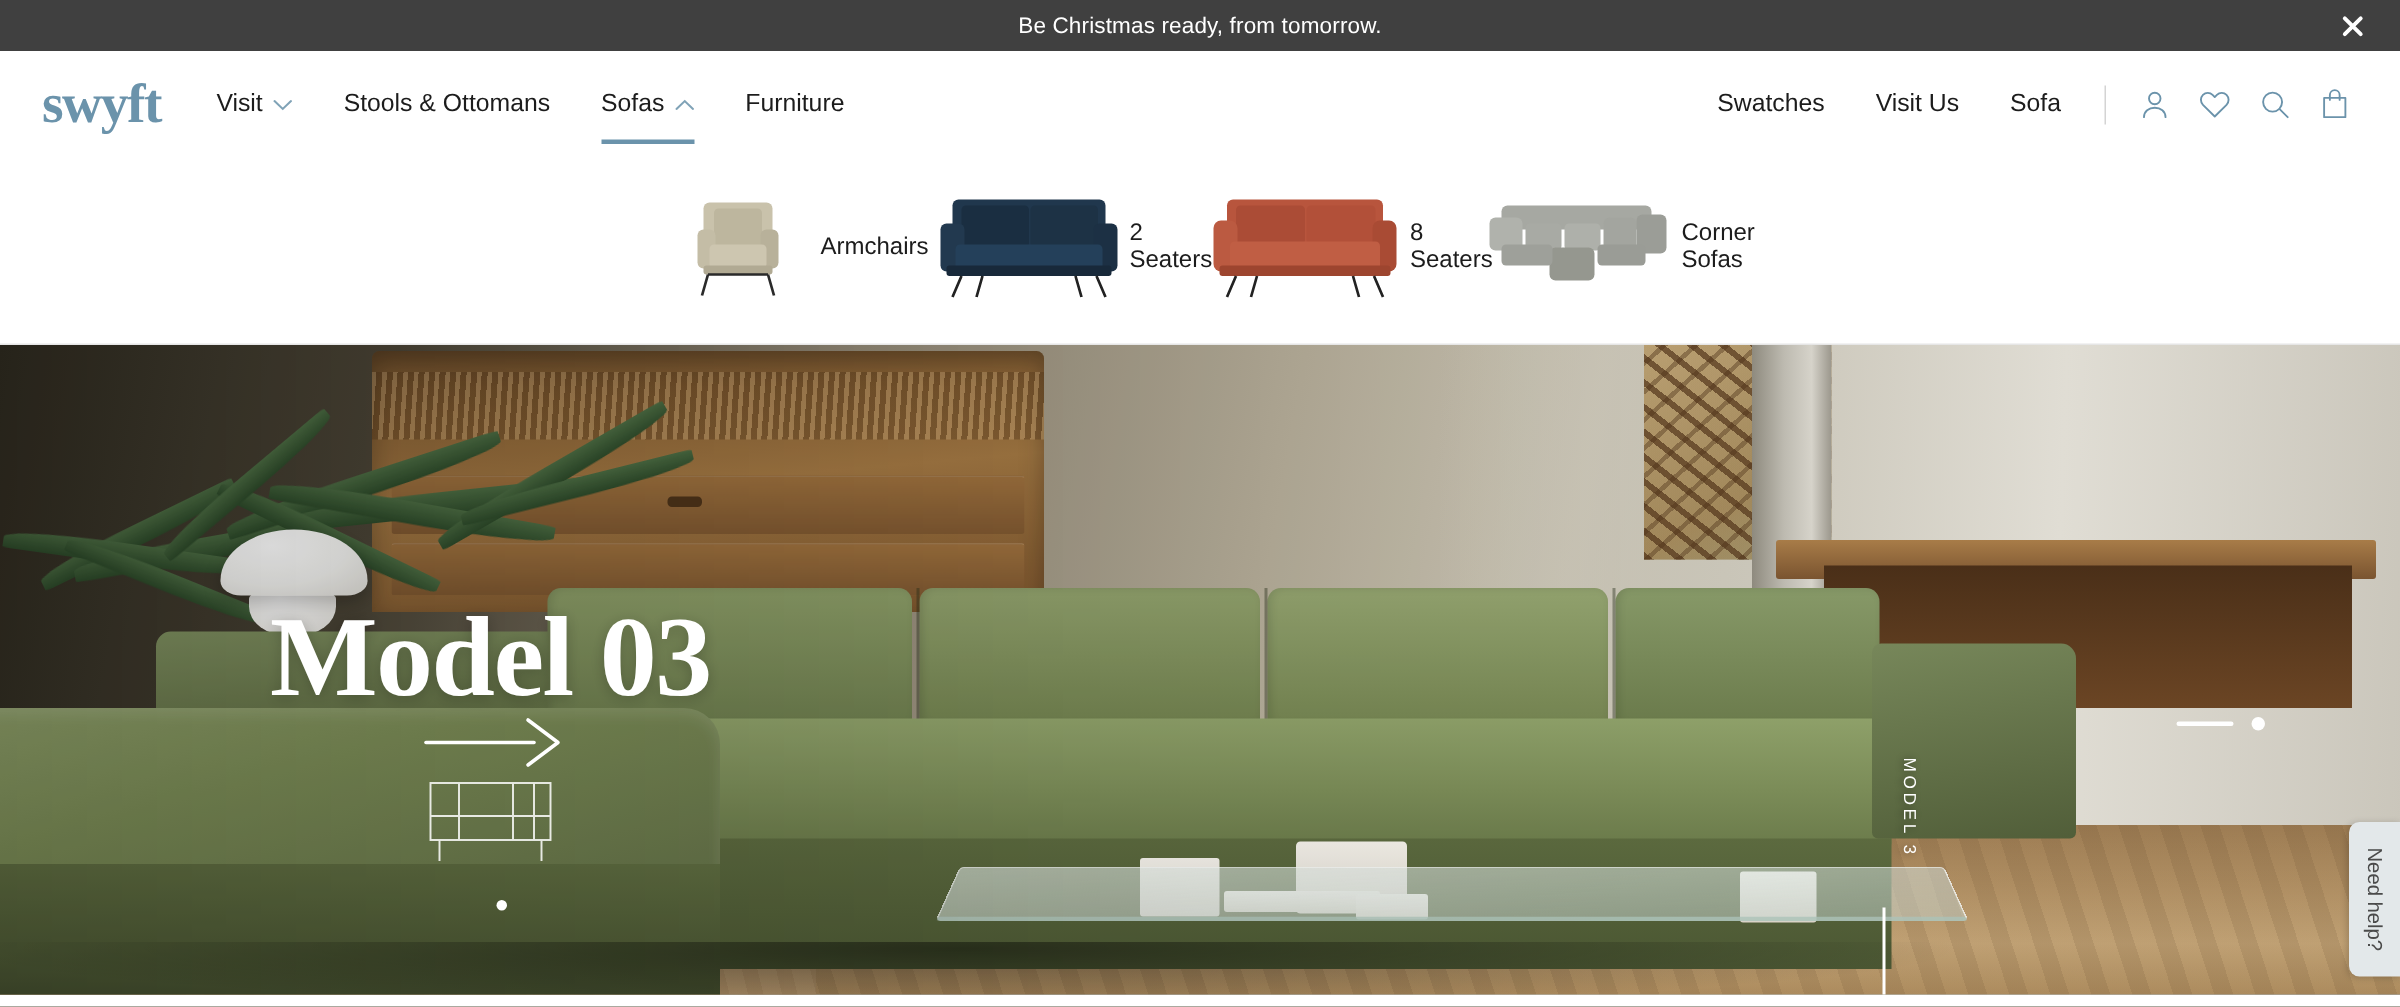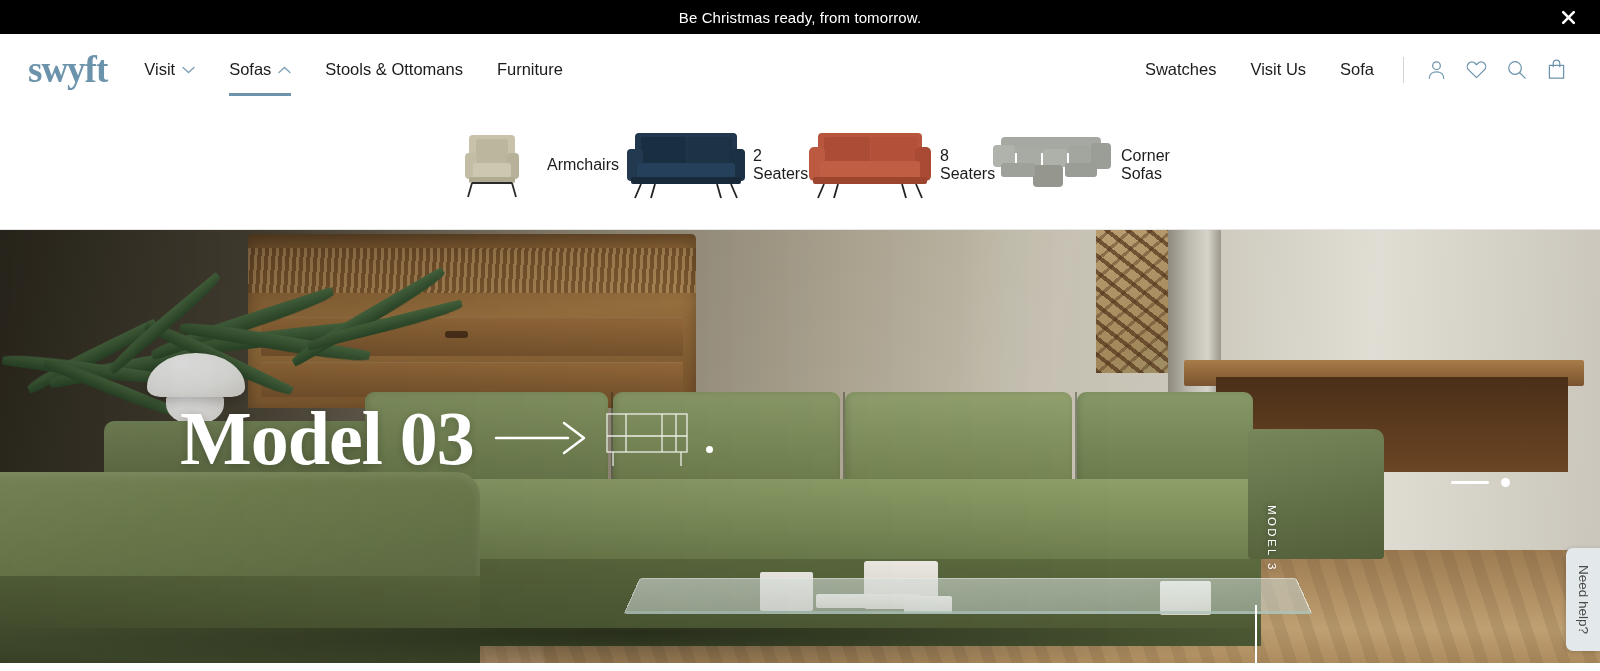--- a/index.html
+++ b/index.html
@@ -8,21 +8,21 @@
     font-family:"Liberation Sans", sans-serif;
     background:#ffffff;
     color:#1a1a1a;
     -webkit-font-smoothing:antialiased;
   }
 
   
   .announce {
     position:relative;
     height:34px;
-    background:#000000;
+    background:#404040;
     display:flex;
     align-items:center;
     justify-content:center;
   }
   .announce-text {
     color:#ffffff;
     font-size:15px;
     letter-spacing:.1px;
   }
   .announce-close {
@@ -338,20 +338,21 @@
     pointer-events:none;
   }
 
   
   .hero-title-row {
     position:absolute;
     left:180px; top:170px;
     display:flex;
     align-items:center;
     gap:0;
+    flex-direction:column;
   }
   .hero-title {
     font-family:"Liberation Serif", serif;
     font-size:76px;
     font-weight:700;
     color:#fff;
     letter-spacing:-1px;
     line-height:1;
     text-shadow:0 2px 10px rgba(0,0,0,.22);
     white-space:nowrap;
@@ -420,29 +421,29 @@
   <nav class="nav-main">
 
     <div class="nav-item">
       <span>Visit</span>
       <svg class="chev" width="13" height="8" viewBox="0 0 13 8">
         <path d="M1 1.4 L6.5 6.6 L12 1.4" stroke="#6b93ab" stroke-width="1.4" fill="none" stroke-linecap="round"></path>
       </svg>
     </div>
 
 
+    <div class="nav-item">
+      <span>Stools &amp; Ottomans</span>
+    </div>
+
     <div class="nav-item active">
       <span>Sofas</span>
       <svg class="chev" width="13" height="8" viewBox="0 0 13 8">
         <path d="M1 6.6 L6.5 1.4 L12 6.6" stroke="#6b93ab" stroke-width="1.4" fill="none" stroke-linecap="round"></path>
       </svg>
-    </div>
-
-    <div class="nav-item">
-      <span>Stools &amp; Ottomans</span>
     </div>
 
     <div class="nav-item">
       <span>Furniture</span>
     </div>
   </nav>
 
   <div class="nav-right">
     <div class="nav-link">Swatches</div>
     <div class="nav-link">Visit Us</div>

